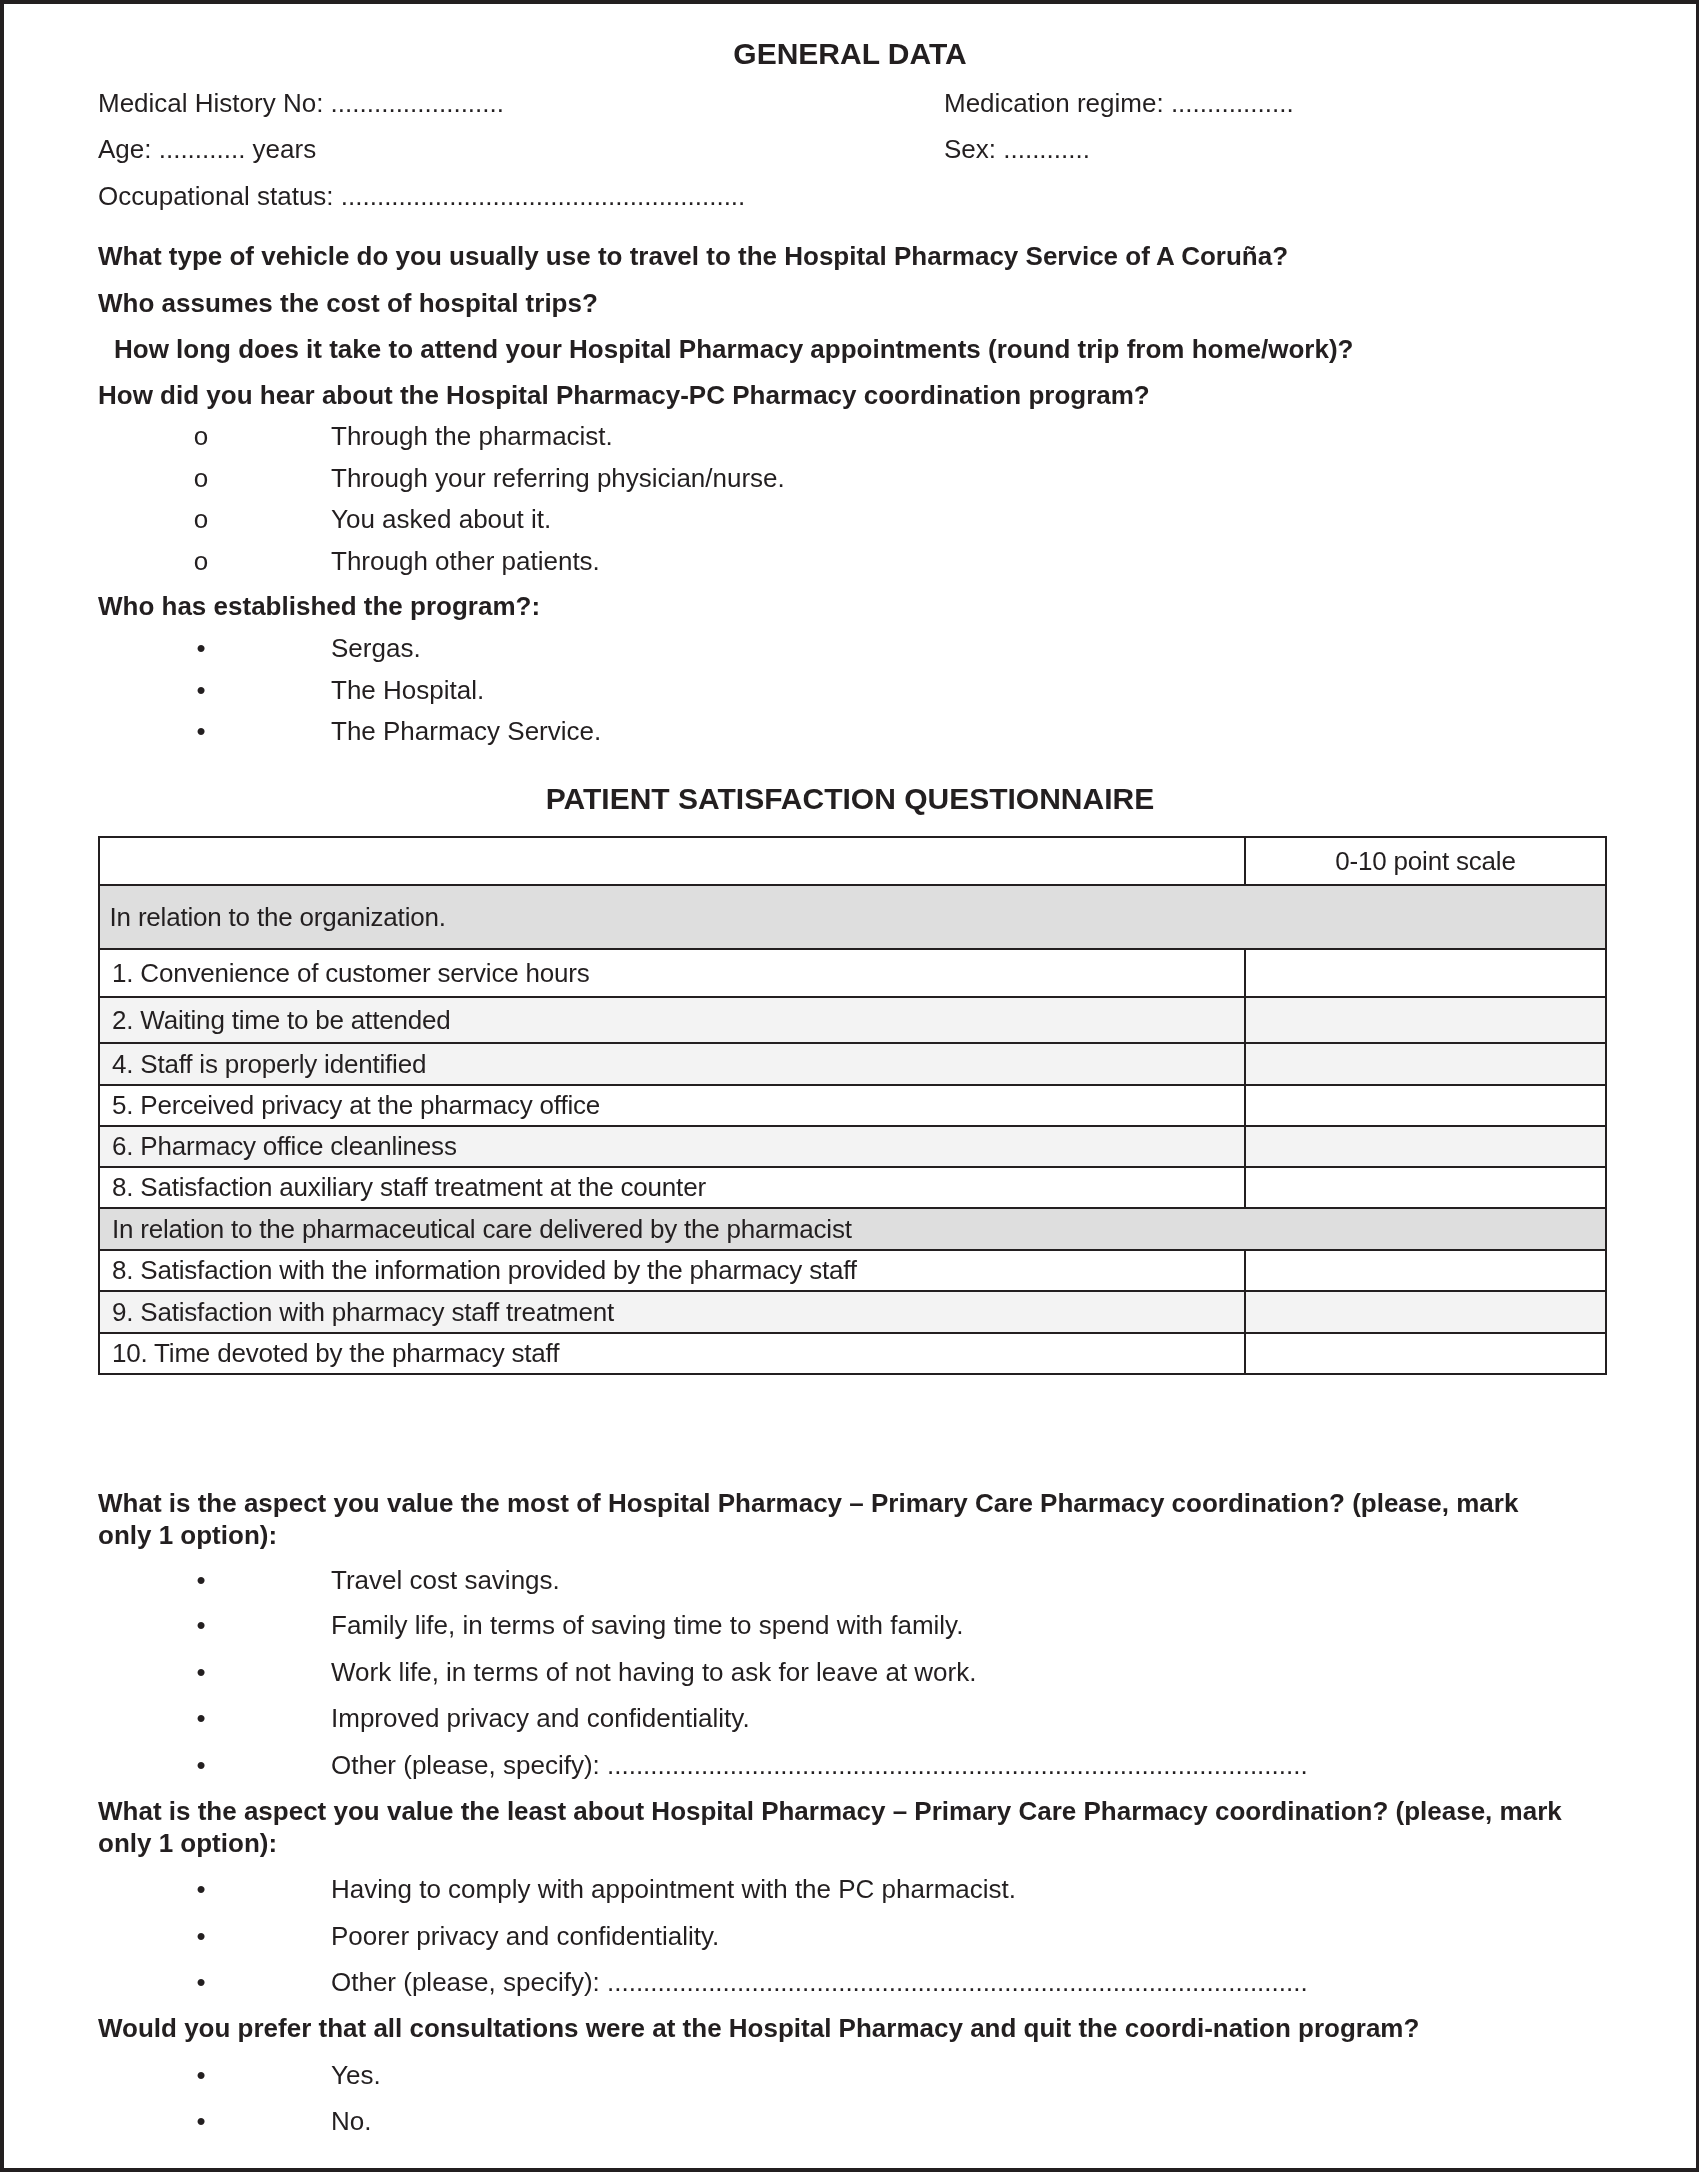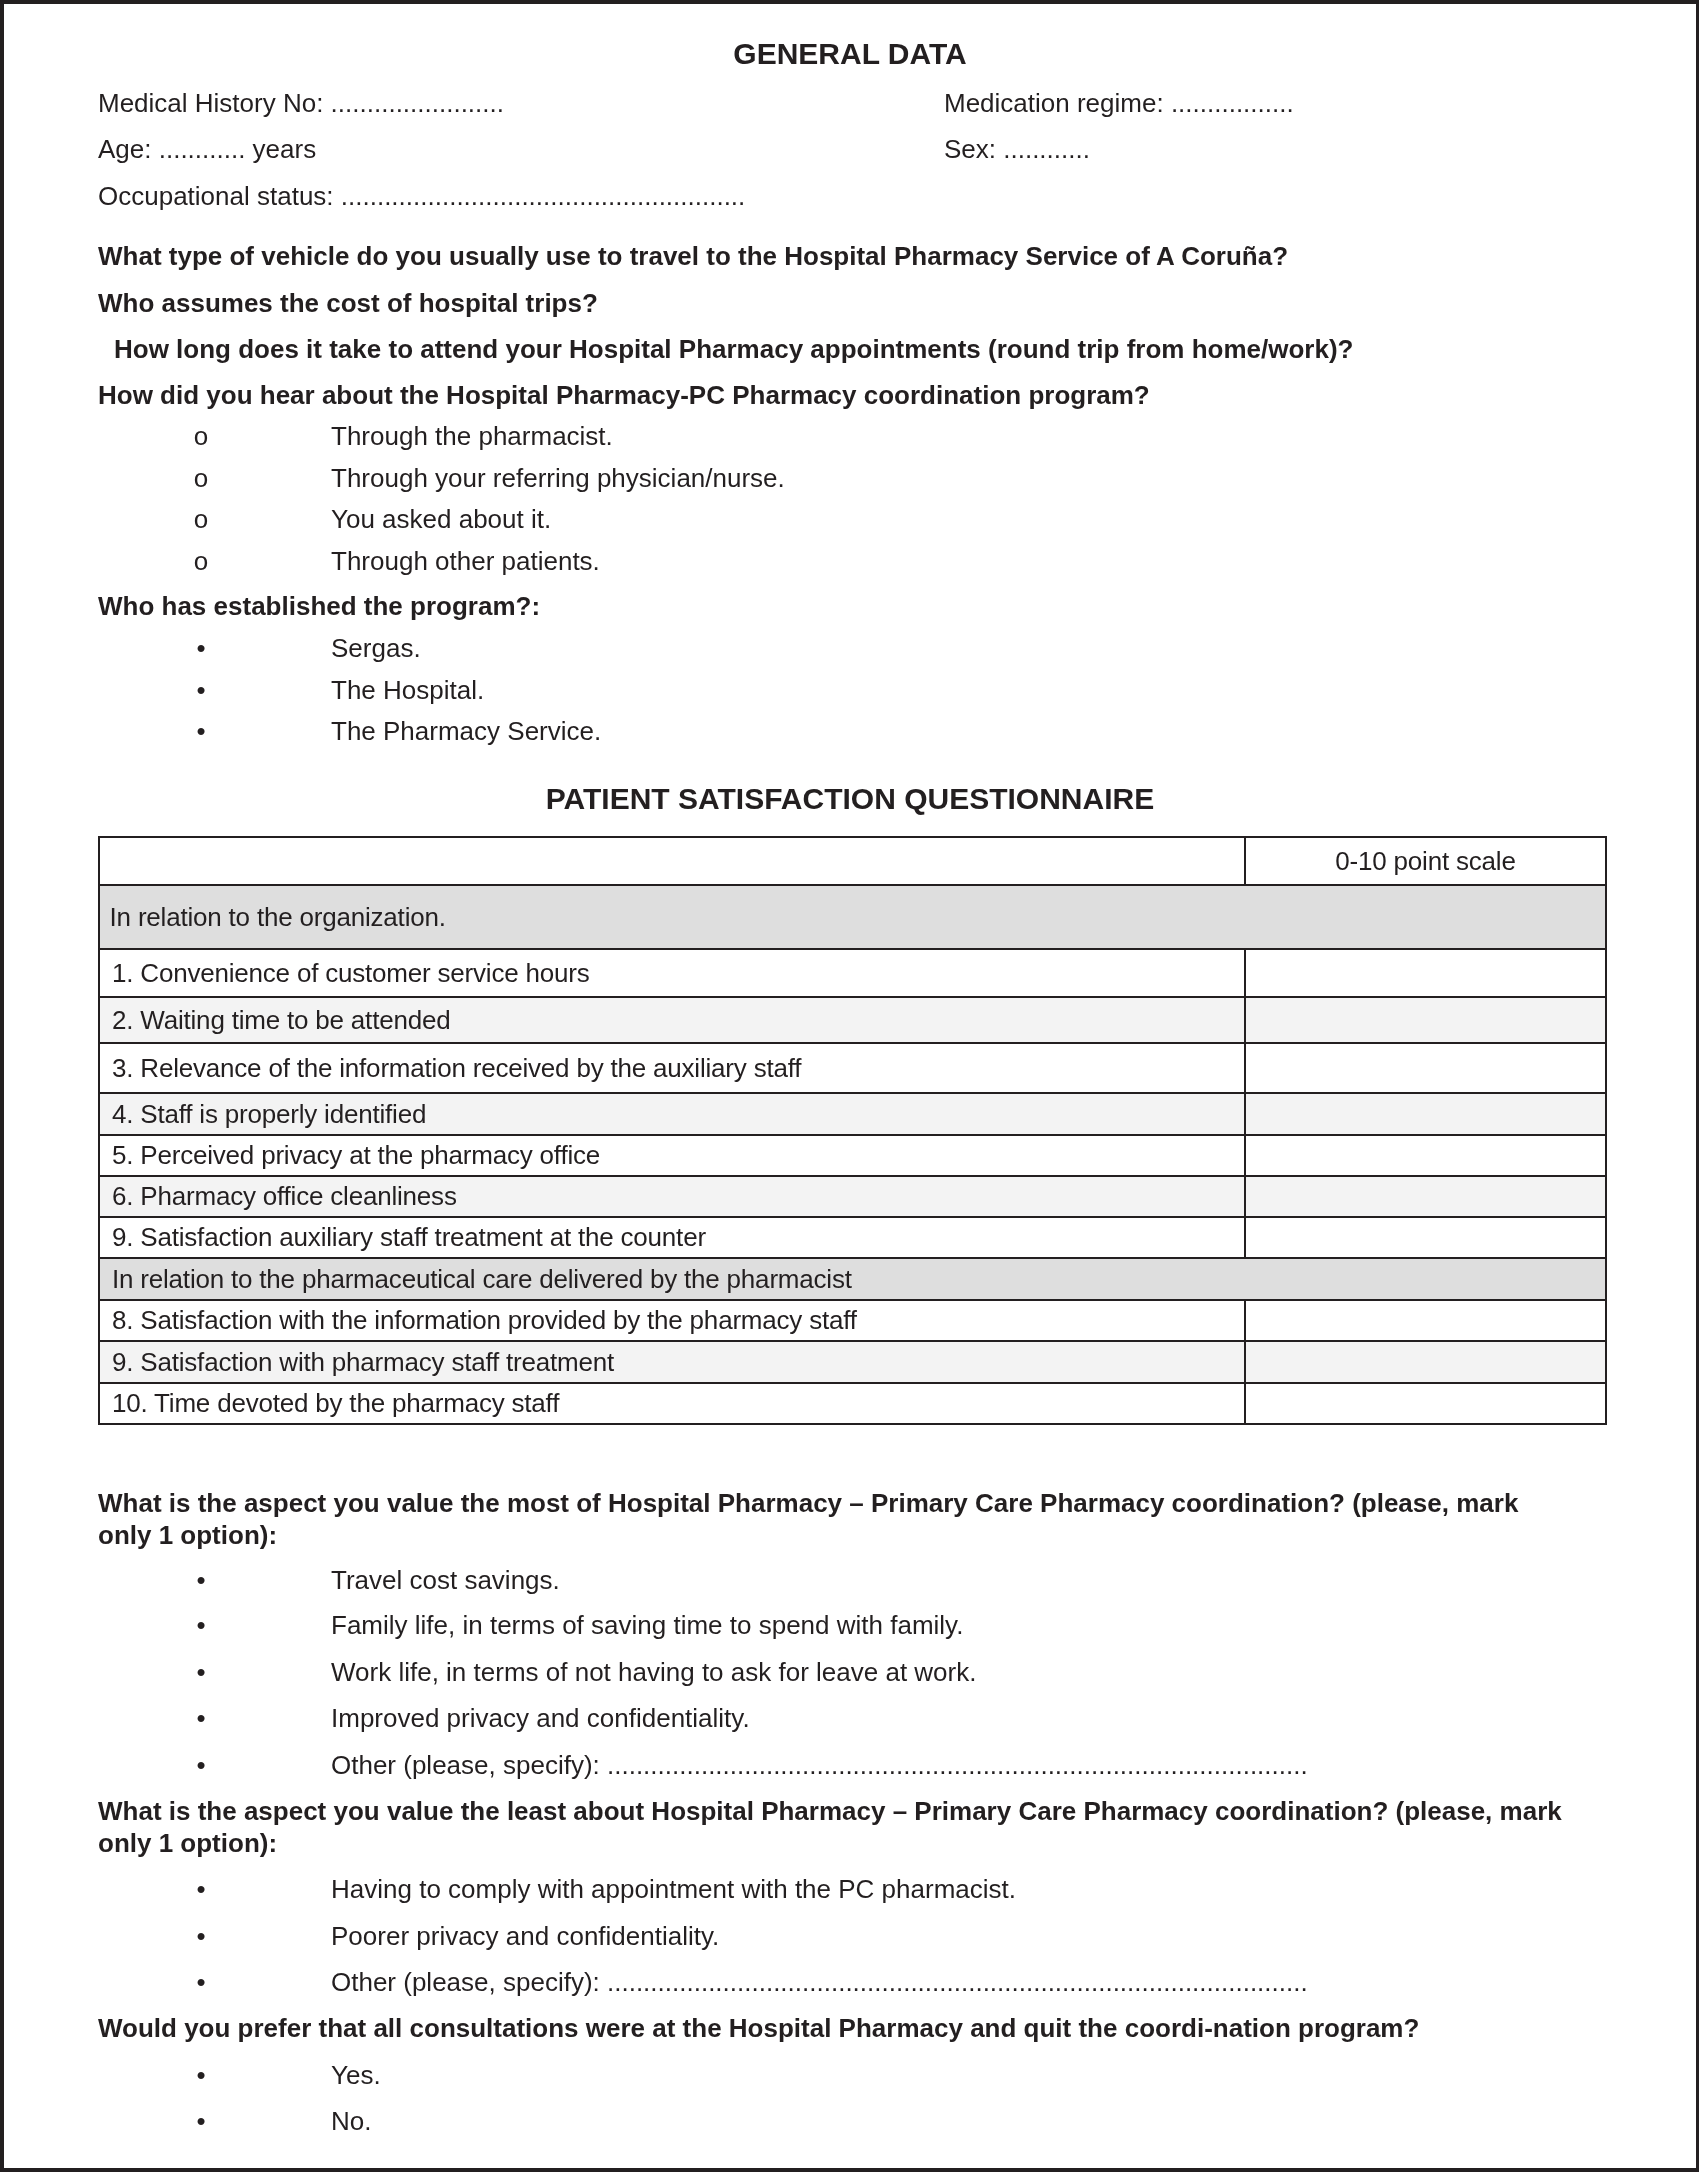--- a/index.html
+++ b/index.html
@@ -84,38 +84,34 @@
     <td colspan="2" style="height:64px;">In relation to the organization.</td>
   </tr>
   <tr class="white">
     <td class="num" style="height:48px;">1. Convenience of customer service hours</td>
     <td class="val" style="height:48px;"></td>
   </tr>
   <tr class="shade">
     <td class="num" style="height:46px;">2. Waiting time to be attended</td>
     <td class="val" style="height:46px;"></td>
   </tr>
-  <tr class="white">
-    <td class="num" style="height:50px;">3. Relevance of the information received by the auxiliary staff</td>
-    <td class="val" style="height:50px;"></td>
-  </tr>
   <tr class="shade">
     <td class="num" style="height:42px;">4. Staff is properly identified</td>
     <td class="val" style="height:42px;"></td>
   </tr>
   <tr class="white">
     <td class="num" style="height:41px;">5. Perceived privacy at the pharmacy office</td>
     <td class="val" style="height:41px;"></td>
   </tr>
   <tr class="shade">
     <td class="num" style="height:41px;">6. Pharmacy office cleanliness</td>
     <td class="val" style="height:41px;"></td>
   </tr>
   <tr class="white">
-    <td class="num" style="height:41px;">9. Satisfaction auxiliary staff treatment at the counter</td>
+    <td class="num" style="height:41px;">8. Satisfaction auxiliary staff treatment at the counter</td>
     <td class="val" style="height:41px;"></td>
   </tr>
   <tr class="sect">
     <td colspan="2" class="num" style="height:42px;">In relation to the pharmaceutical care delivered by the pharmacist</td>
   </tr>
   <tr class="white">
     <td class="num" style="height:41px;">8. Satisfaction with the information provided by the pharmacy staff</td>
     <td class="val" style="height:41px;"></td>
   </tr>
   <tr class="shade">

